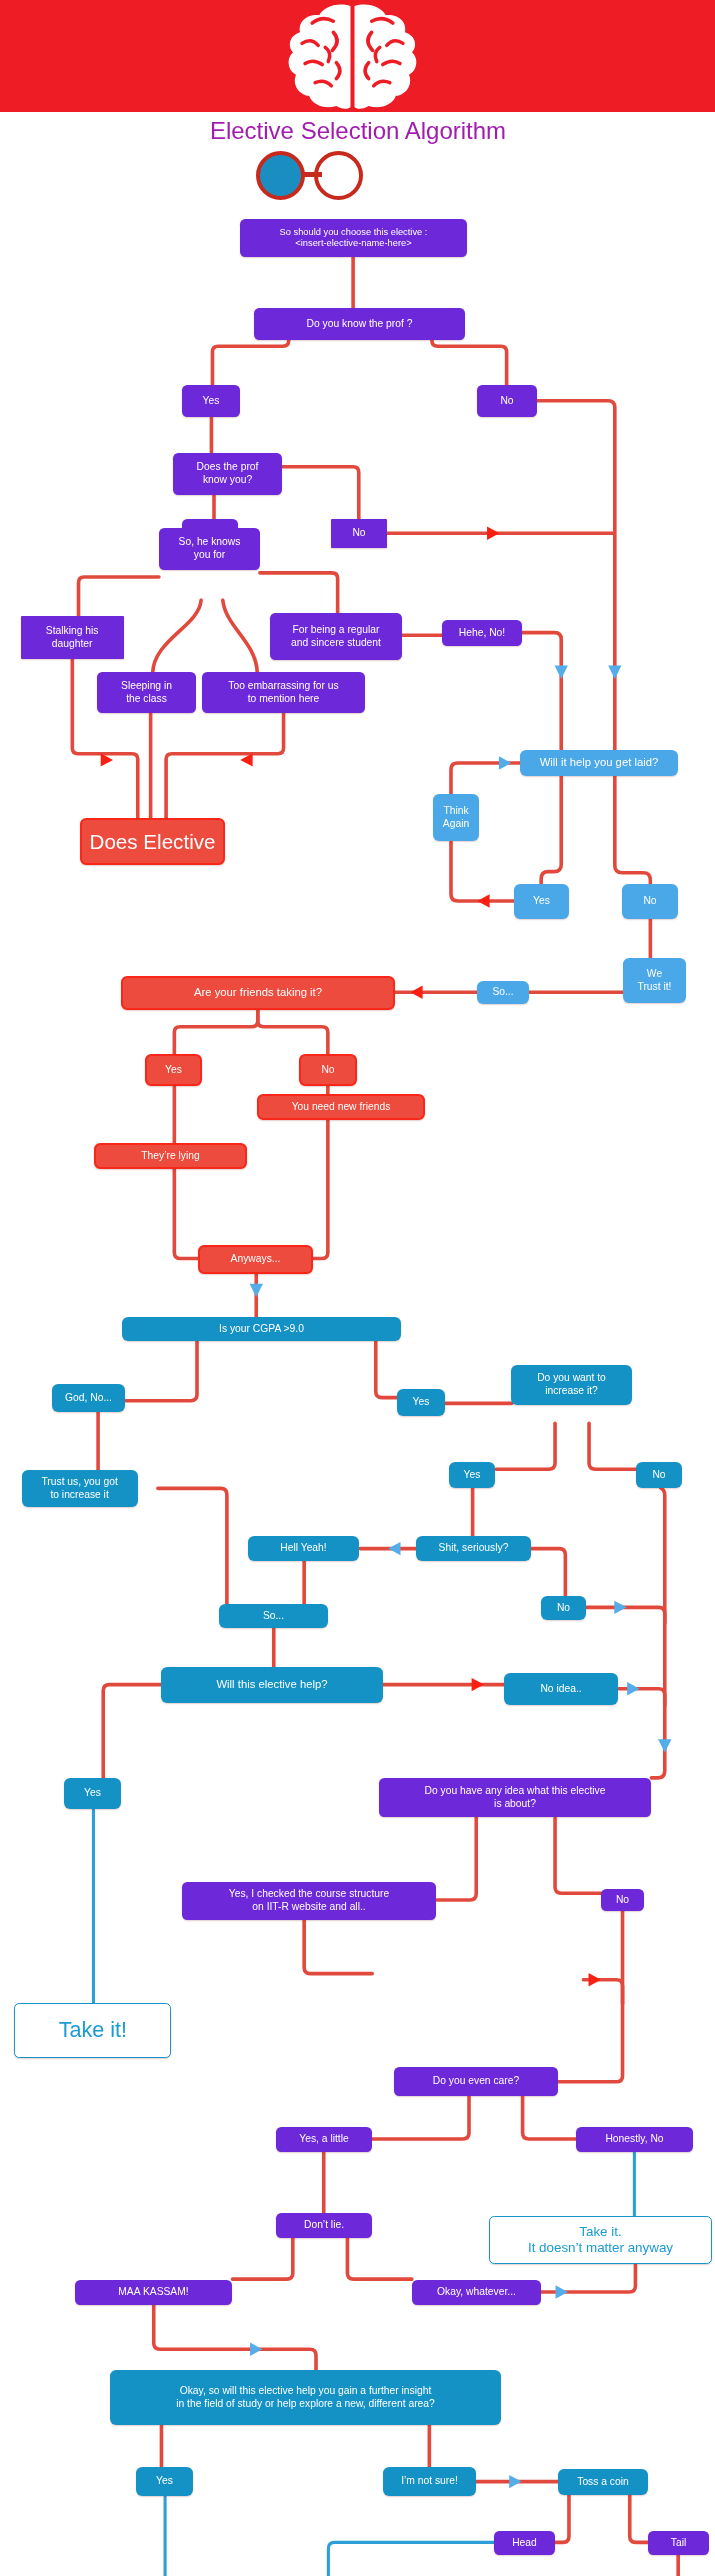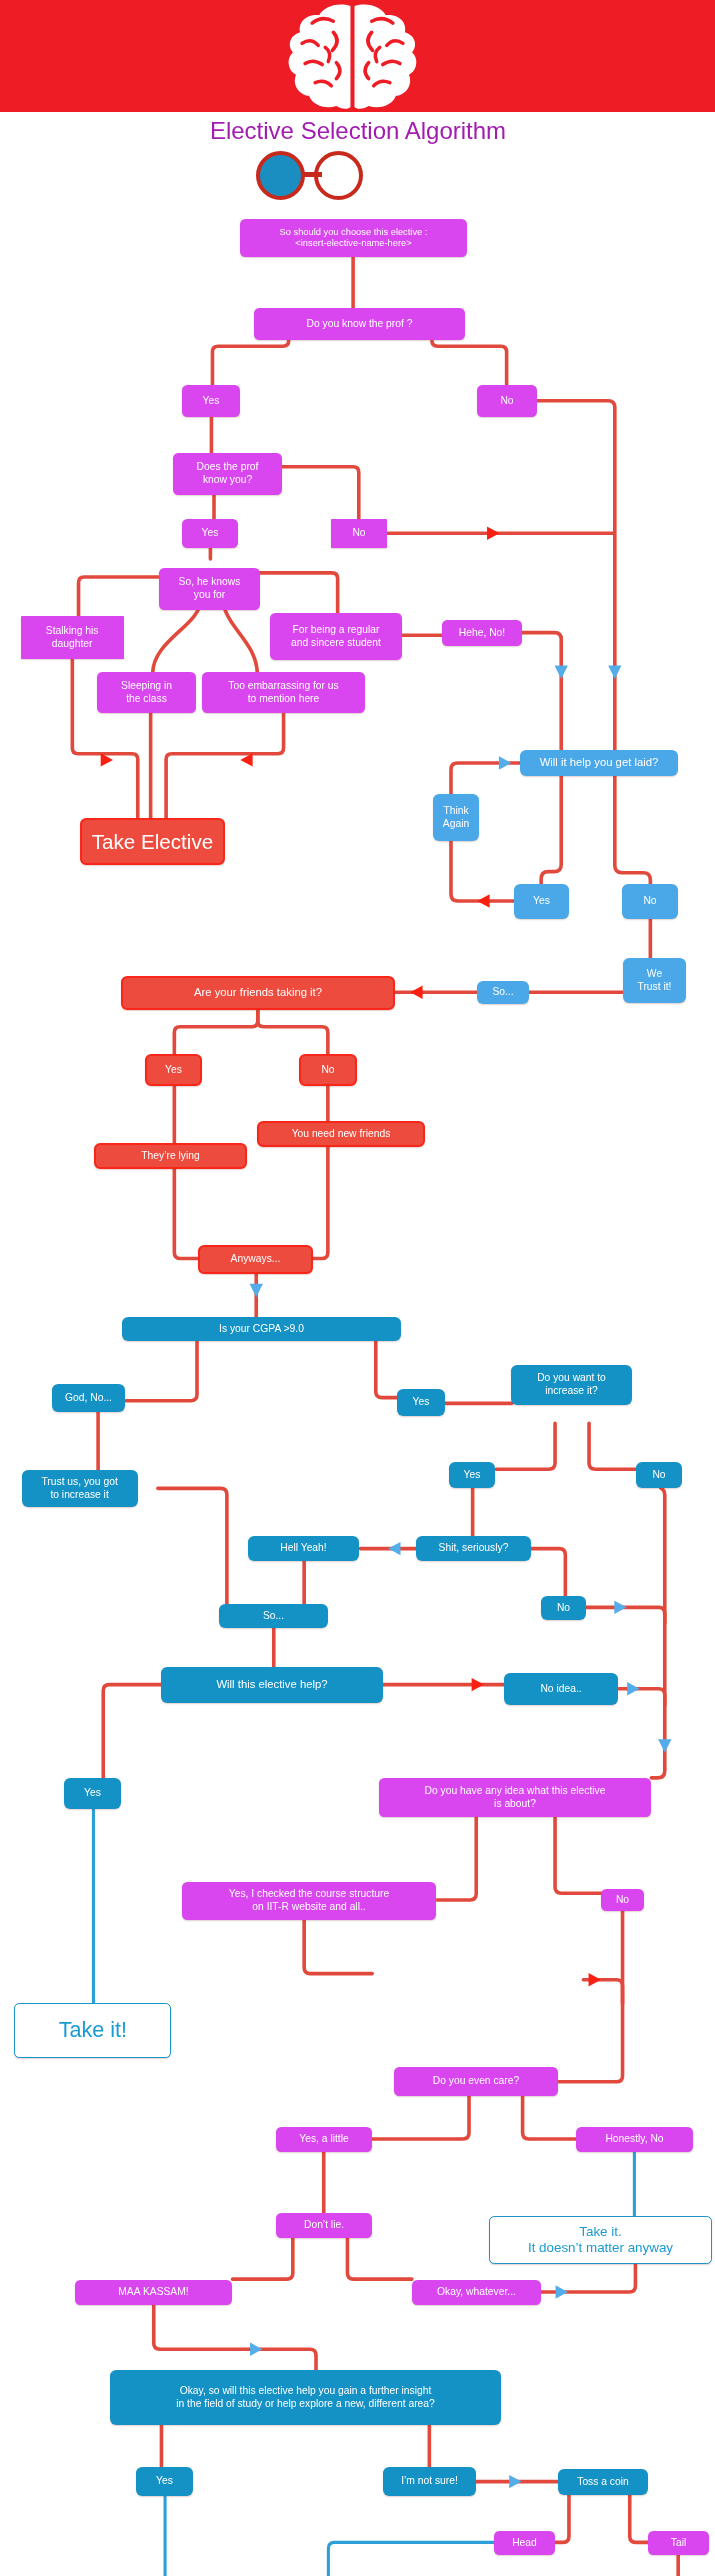--- a/index.html
+++ b/index.html
@@ -12,21 +12,21 @@
   .glasses{position:absolute;left:0;top:0;}
   .lens{position:absolute;width:41px;height:41px;border-radius:50%;border:4.6px solid #C8291D;}
   .lens-left{left:256px;top:151px;background:#1B8EC1;}
   .lens-right{left:314px;top:151px;background:#ffffff;}
   .bridge{position:absolute;left:301px;top:172px;width:20.6px;height:4.6px;background:#C8291D;}
   svg.wires{position:absolute;left:0;top:0;z-index:1;}
   .node{position:absolute;z-index:2;box-sizing:border-box;color:#fff;display:flex;
         align-items:center;justify-content:center;text-align:center;white-space:pre-line;
         border-radius:5.2px;font-size:10.3px;line-height:1.22;
         box-shadow:0 1px 1.5px rgba(120,40,30,0.22);}
-  .red{background:#d946ef;}
+  .red{background:#6d28d9;}
   .red-hl{background:#EC4B3E;border:2.1px solid #F8271A;border-radius:6.2px;}
   .sq{border-radius:1px;}
   .blue-light{background:#4BA8E8;border-radius:6.2px;}
   .blue-dark{background:#1592C5;border-radius:6.2px;}
   .white-blue{background:#ffffff;border:1.5px solid #1896CB;color:#1A9BD3;border-radius:5.2px;}
 </style>
 </head>
 <body>
 
 <div class="page">
@@ -164,45 +164,45 @@
 
   <div class="node red" style="left:240px;top:219px;width:227px;height:38px;font-size:9.3px">So should you choose this elective :
 &lt;insert-elective-name-here&gt;</div>
   <div class="node red" style="left:254px;top:308px;width:211px;height:32px">Do you know the prof ?</div>
   <div class="node red" style="left:182px;top:385px;width:58px;height:32px">Yes</div>
   <div class="node red" style="left:477px;top:385px;width:60px;height:32px">No</div>
   <div class="node red" style="left:173px;top:453px;width:109px;height:42px">Does the prof
 know you?</div>
   <div class="node red" style="left:182px;top:519px;width:56px;height:29px">Yes</div>
   <div class="node red sq" style="left:331px;top:519px;width:56px;height:29px">No</div>
-  <div class="node red" style="left:159px;top:568px;width:101px;height:42px">So, he knows
+  <div class="node red" style="left:159px;top:528px;width:101px;height:42px">So, he knows
 you for</div>
   <div class="node red sq" style="left:20.6px;top:616px;width:103px;height:43px">Stalking his
 daughter</div>
   <div class="node red" style="left:270px;top:613px;width:132px;height:47px">For being a regular
 and sincere student</div>
   <div class="node red" style="left:97px;top:672px;width:99px;height:41px">Sleeping in
 the class</div>
   <div class="node red" style="left:202px;top:672px;width:163px;height:41px">Too embarrassing for us
 to mention here</div>
-  <div class="node red-hl" style="left:80px;top:818px;width:145px;height:47px;font-size:20.6px">Take Elective</div>
+  <div class="node red-hl" style="left:80px;top:818px;width:145px;height:47px;font-size:20.6px">Does Elective</div>
   <div class="node red" style="left:442px;top:620px;width:80px;height:26px">Hehe, No!</div>
   <div class="node blue-light" style="left:520px;top:750px;width:158px;height:26px;font-size:11.3px">Will it help you get laid?</div>
   <div class="node blue-light" style="left:433px;top:794px;width:46px;height:47px">Think
 Again</div>
   <div class="node blue-light" style="left:514px;top:884px;width:55px;height:35px">Yes</div>
   <div class="node blue-light" style="left:622px;top:884px;width:56px;height:35px">No</div>
   <div class="node blue-light" style="left:623px;top:958px;width:63px;height:45px">We
 Trust it!</div>
   <div class="node blue-light" style="left:477px;top:981px;width:52px;height:23px">So...</div>
   <div class="node red-hl" style="left:121px;top:976px;width:274px;height:34px;font-size:11.3px">Are your friends taking it?</div>
   <div class="node red-hl" style="left:145px;top:1054px;width:57px;height:32px">Yes</div>
   <div class="node red-hl" style="left:299px;top:1054px;width:58px;height:32px">No</div>
   <div class="node red-hl" style="left:94px;top:1143px;width:153px;height:26px">They’re lying</div>
-  <div class="node red-hl" style="left:257px;top:1121px;width:168px;height:26px">You need new friends</div>
+  <div class="node red-hl" style="left:257px;top:1094px;width:168px;height:26px">You need new friends</div>
   <div class="node red-hl" style="left:198px;top:1245px;width:115px;height:29px">Anyways...</div>
   <div class="node blue-dark" style="left:122px;top:1317px;width:279px;height:24px">Is your CGPA &gt;9.0</div>
   <div class="node blue-dark" style="left:52px;top:1384px;width:73px;height:28px">God, No...</div>
   <div class="node blue-dark" style="left:397px;top:1389px;width:48px;height:27px">Yes</div>
   <div class="node blue-dark" style="left:511px;top:1365px;width:121px;height:40px">Do you want to
 increase it?</div>
   <div class="node blue-dark" style="left:449px;top:1462px;width:46px;height:26px">Yes</div>
   <div class="node blue-dark" style="left:636px;top:1462px;width:46px;height:26px">No</div>
   <div class="node blue-dark" style="left:21.6px;top:1470px;width:116px;height:37px">Trust us, you got
 to increase it</div>

